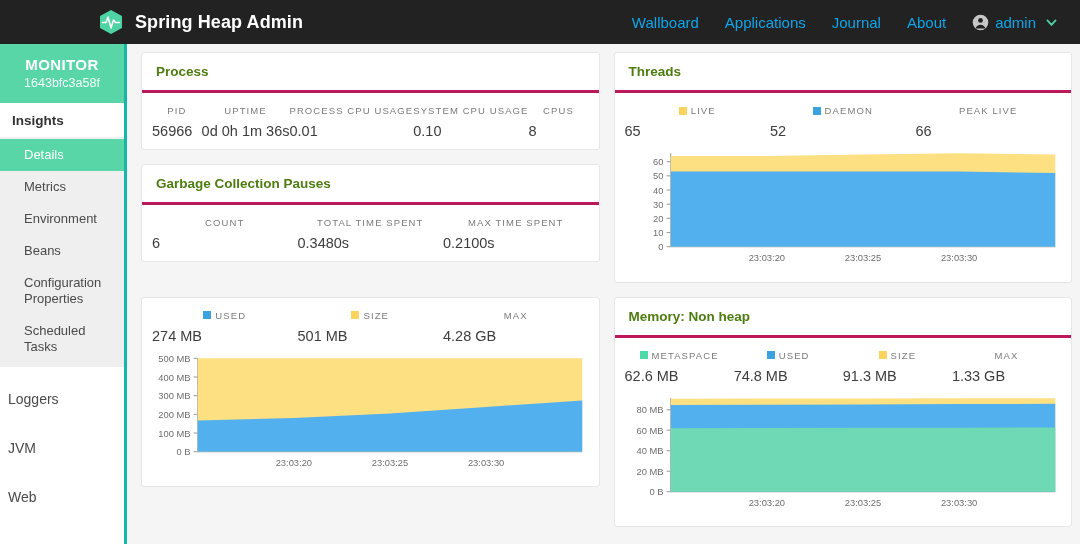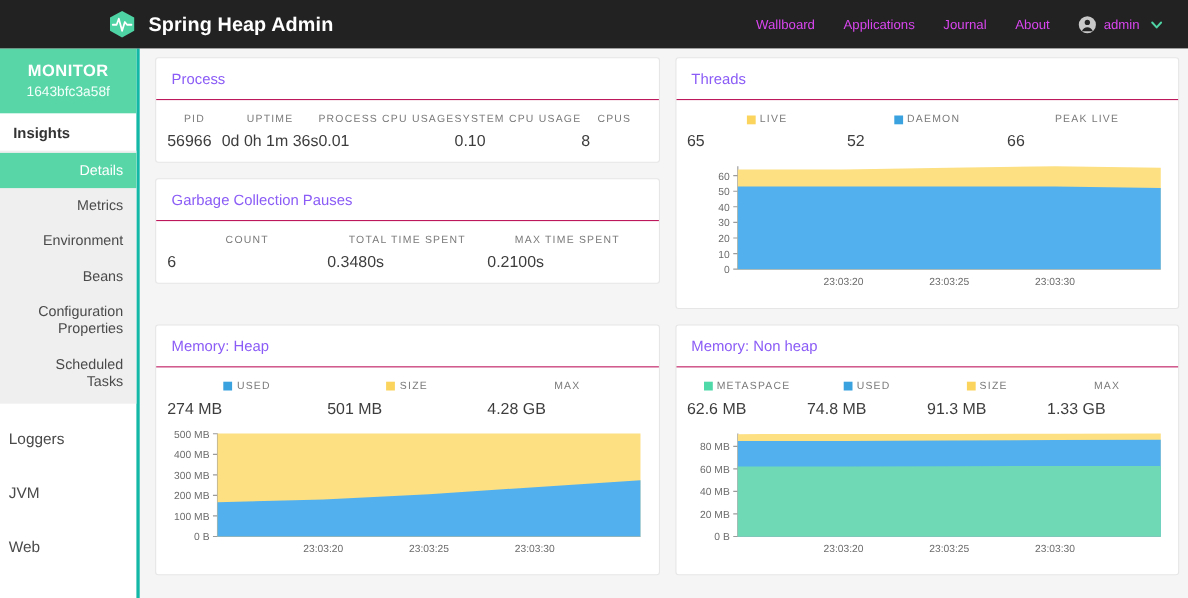--- a/index.html
+++ b/index.html
@@ -20,21 +20,21 @@
   .logo-hex { width: 28px; height: 28px; display: block; }
   .brand-title {
     color: #ffffff; font-size: 18px; font-weight: bold;
     letter-spacing: .1px;
   }
   .nav-links {
     margin-left: auto; margin-right: 22px;
     display: flex; align-items: center; gap: 26px;
   }
   .nav-link {
-    color: #d946ef; font-size: 12px; text-decoration: none;
+    color: #0ea5e9; font-size: 15px; text-decoration: none;
     white-space: nowrap;
   }
   .nav-user { display: flex; align-items: center; gap: 6px; }
   .avatar-ic { width: 17px; height: 17px; display: block; }
   .nav-caret { width: 13px; height: 13px; display: block; margin-left: 3px; }
 
   
   .body-wrap { display: flex; height: 500px; }
 
   
@@ -46,39 +46,39 @@
   }
   .app-name { font-size: 15px; font-weight: bold; letter-spacing: .4px; }
   .app-id { font-size: 12.5px; margin-top: 3px; color: #f2fffa; }
   .nav-section {
     font-size: 13.5px; font-weight: bold; color: #333;
     padding: 10px 12px 9px;
   }
   .nav-group { background: #efefef; padding: 2px 0 4px; }
   .nav-item {
     font-size: 13px; color: #4a4a4a;
-    padding: 8px 12px 8px 24px; line-height: 16px; text-align: right;
+    padding: 8px 12px 8px 24px; line-height: 16px;
   }
   .nav-item.active { background: #58d6a8; color: #ffffff; }
   .nav-root {
     font-size: 14px; color: #4a4a4a;
     padding: 24px 12px 9px 8px;
   }
 
   
   .main { flex: 1; padding: 8px 8px 0 14px; overflow: hidden; }
   .grid { display: flex; gap: 14px; }
   .col { flex: 1 1 0; min-width: 0; display: flex; flex-direction: column; gap: 14px; }
 
   .card {
     background: #ffffff; border: 1px solid #e6e6e6; border-radius: 3px;
   }
   .card-head {
-    padding: 11px 14px; font-size: 13.5px; font-weight: normal; color: #8b5cf6;
-    border-bottom: 1px solid #be185d;
+    padding: 11px 14px; font-size: 13.5px; font-weight: bold; color: #4d7c0f;
+    border-bottom: 3px solid #be185d;
   }
   .card-body { padding: 12px 10px 10px; }
 
   
   .stats { display: flex; }
   .stat { flex: 1 1 0; text-align: left; }
   .stat-label {
     font-size: 9.5px; color: #7a7a7a; letter-spacing: 1.1px;
     text-transform: uppercase; white-space: nowrap;
     display: flex; align-items: center; justify-content: center; gap: 4px;
@@ -268,21 +268,20 @@
           </div>
         </div>
       </div>
 
     </div>
 
     <div class="grid" style="margin-top:14px">
 
       <div class="col">
         <div class="card">
-          <div class="card-head">Memory: Heap</div>
           <div class="card-body">
             <div class="stats">
               <div class="stat">
                 <div class="stat-label">
                   <i class="swatch" style="background:#3ba2e0"></i>
                   <span>USED</span>
                 </div>
                 <div class="stat-value">274 MB</div>
               </div>
               <div class="stat">

